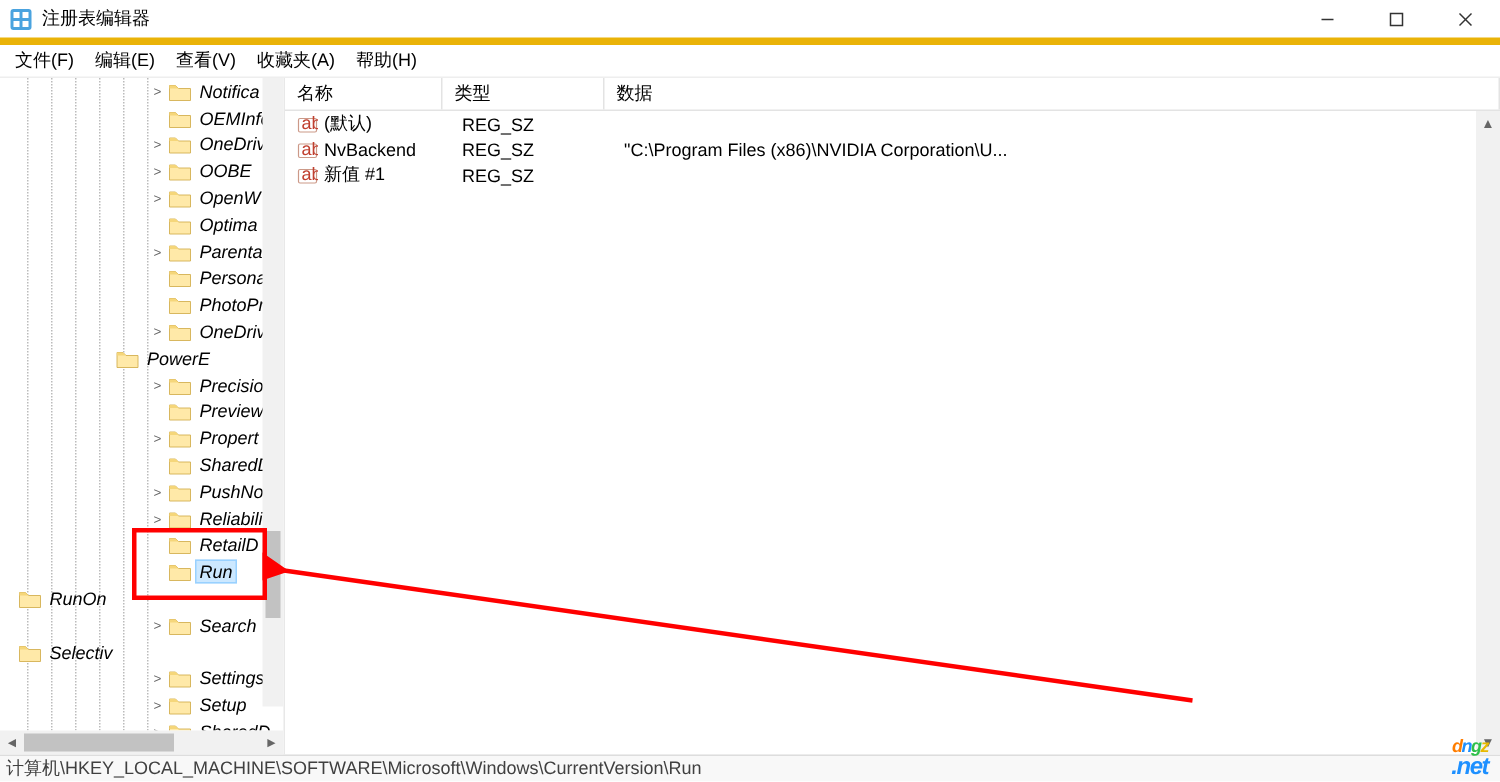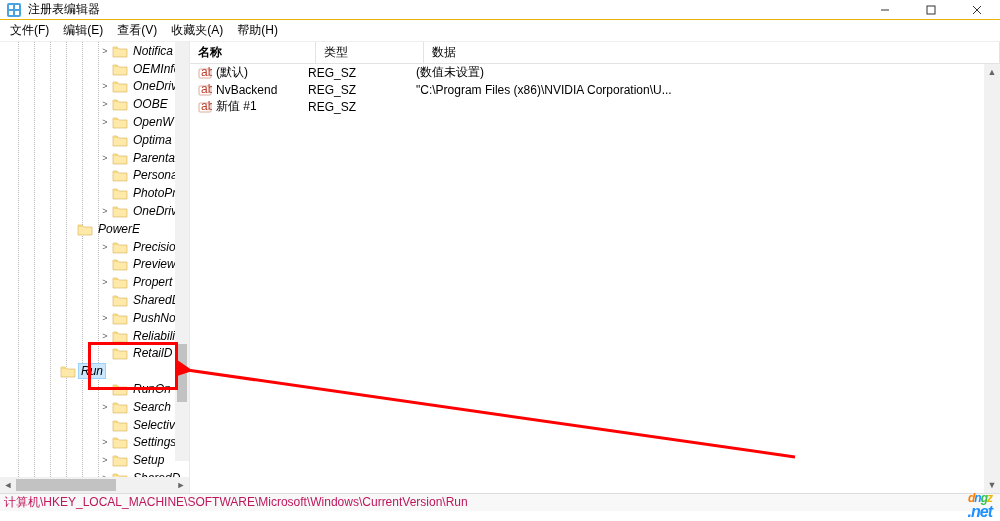--- a/index.html
+++ b/index.html
@@ -1,18 +1,18 @@
 <!DOCTYPE html>
 <html><head>
 <meta charset="utf-8">
 <style>
 * { margin: 0; padding: 0; box-sizing: border-box; font-family: "Microsoft YaHei", "SimSun", sans-serif; font-size: 12px; }
 body { width: 1000px; height: 521px; background: #fff; overflow: hidden; position: relative; }
 
-.titlebar { height: 20px; display: flex; align-items: center; padding-left: 6px; background: #fff; border-bottom: 1px solid #eab308; }
+.titlebar { height: 30px; display: flex; align-items: center; padding-left: 6px; background: #fff; border-bottom: 5px solid #eab308; }
 .titlebar .tb-icon { width: 16px; height: 16px; margin-right: 6px; display: inline-flex; align-items: center; justify-content: center; }
 .titlebar .tb-title { color: #000; }
 .winbtns { margin-left: auto; display: flex; }
 .winbtn { width: 46px; height: 30px; display: flex; align-items: center; justify-content: center; color: #333; }
 
 .menubar { height: 22px; display: flex; align-items: flex-end; padding-left: 4px; gap: 2px; border-bottom: 1px solid #eee; }
 .menuitem { padding: 2px 6px; }
 
 .content { display: flex; height: calc(521px - 30px - 22px - 18px); position: relative; }
 
@@ -28,34 +28,34 @@
 .tree-row.selected .label { background: #cce8ff; border: 1px solid #99d1ff; padding: 0 2px; }
 
 .tree-hscroll { position: absolute; bottom: 0; left: 0; right: 0; height: 16px; background: #f1f1f1; display: flex; align-items: center; }
 .tree-hscroll .arrow { width: 16px; height: 16px; display: flex; align-items: center; justify-content: center; color: #666; font-size: 9px; }
 .tree-hscroll .track { flex: 1; height: 16px; position: relative; }
 .tree-hscroll .thumb { position: absolute; left: 0; top: 2px; height: 12px; width: 100px; background: #c2c2c2; }
 
 .list-panel { flex: 1; position: relative; }
 .list-header { height: 22px; display: flex; align-items: center; border-bottom: 1px solid #e3e3e3; }
 .list-header .col { padding-left: 8px; border-right: 1px solid #e3e3e3; height: 100%; display: flex; align-items: center; }
-.col-name { width: 126px; font-weight: bold; }
+.col-name { width: 105px; }
 .col-type { width: 108px; text-align: center; }
 .col-data { flex: 1; }
 .list-body { }
 .list-row { height: 17px; display: flex; align-items: center; }
 .list-row .cell { padding-left: 8px; display: flex; align-items: center; overflow: hidden; }
 .list-row .cell-name { width: 110px; }
 .list-row .cell-type { width: 108px; }
 .list-row .cell-data { flex: 1; }
 .reg-icon { width: 14px; height: 14px; margin-right: 4px; display: inline-flex; align-items: center; justify-content: center; }
 .vscroll { position: absolute; right: 0; top: 22px; bottom: 0; width: 16px; background: #f1f1f1; display: flex; flex-direction: column; }
 .vscroll .arrow { height: 16px; display: flex; align-items: center; justify-content: center; color: #666; font-size: 9px; }
 
-.statusbar { height: 18px; background: #f8f8f8; border-top: 1px solid #ddd; display: flex; align-items: center; padding-left: 4px; color: #be185d; }
+.statusbar { height: 18px; background: #f8f8f8; border-top: 1px solid #ddd; display: flex; align-items: center; padding-left: 4px; color: #404040; }
 
 .red-box { position: absolute; border: 3px solid #ff0000; pointer-events: none; z-index: 50; }
 .arrow-svg { position: absolute; pointer-events: none; z-index: 49; }
 
 .watermark { position: absolute; right: 8px; bottom: 2px; z-index: 70; font-family: Arial, sans-serif; font-weight: 900; font-style: italic; letter-spacing: -1px; line-height: 0.9; text-align: right; }
 .watermark .wm-top { font-size: 30px; }
 .watermark .wm-top .d { color: #ff7d00; }
 .watermark .wm-top .n { color: #1e90ff; }
 .watermark .wm-top .g { color: #2fc14a; }
 .watermark .wm-top .z { color: #e8b900; }
@@ -293,51 +293,51 @@
           <div class="tree-row" style="padding-left: 100px;">
             <span class="expander">&nbsp;</span>
             <span class="folder">
               <svg width="16" height="14" viewBox="0 0 16 14">
                 <path d="M1 3 L5 3 L7 5 L15 5 L15 13 L1 13 Z" fill="#ffe9a8" stroke="#d4b050" stroke-width="0.6"></path>
                 <path d="M1 3 L5 3 L7 5 L1 5 Z" fill="#f5d67a"></path>
               </svg>
             </span>
             <span class="label">RetailD</span>
           </div>
-          <div class="tree-row selected" style="padding-left: 48px;">
+          <div class="tree-row selected" style="padding-left: 100px;">
             <span class="expander">&nbsp;</span>
             <span class="folder">
               <svg width="16" height="14" viewBox="0 0 16 14">
                 <path d="M1 3 L5 3 L7 5 L15 5 L15 13 L1 13 Z" fill="#ffe9a8" stroke="#d4b050" stroke-width="0.6"></path>
                 <path d="M1 3 L5 3 L7 5 L1 5 Z" fill="#f5d67a"></path>
               </svg>
             </span>
             <span class="label">Run</span>
           </div>
-          <div class="tree-row" style="padding-left: 100px;">
+          <div class="tree-row" style="">
             <span class="expander">&nbsp;</span>
             <span class="folder">
               <svg width="16" height="14" viewBox="0 0 16 14">
                 <path d="M1 3 L5 3 L7 5 L15 5 L15 13 L1 13 Z" fill="#ffe9a8" stroke="#d4b050" stroke-width="0.6"></path>
                 <path d="M1 3 L5 3 L7 5 L1 5 Z" fill="#f5d67a"></path>
               </svg>
             </span>
             <span class="label">RunOn</span>
           </div>
           <div class="tree-row" style="padding-left: 100px;">
             <span class="expander">&gt;</span>
             <span class="folder">
               <svg width="16" height="14" viewBox="0 0 16 14">
                 <path d="M1 3 L5 3 L7 5 L15 5 L15 13 L1 13 Z" fill="#ffe9a8" stroke="#d4b050" stroke-width="0.6"></path>
                 <path d="M1 3 L5 3 L7 5 L1 5 Z" fill="#f5d67a"></path>
               </svg>
             </span>
             <span class="label">Search</span>
           </div>
-          <div class="tree-row" style="padding-left: 100px;">
+          <div class="tree-row" style="">
             <span class="expander">&nbsp;</span>
             <span class="folder">
               <svg width="16" height="14" viewBox="0 0 16 14">
                 <path d="M1 3 L5 3 L7 5 L15 5 L15 13 L1 13 Z" fill="#ffe9a8" stroke="#d4b050" stroke-width="0.6"></path>
                 <path d="M1 3 L5 3 L7 5 L1 5 Z" fill="#f5d67a"></path>
               </svg>
             </span>
             <span class="label">Selectiv</span>
           </div>
           <div class="tree-row" style="padding-left: 100px;">
@@ -395,21 +395,20 @@
           <div class="cell cell-name">
             <span class="reg-icon">
               <svg width="14" height="14" viewBox="0 0 14 14">
                 <rect x="1" y="3" width="12" height="9" rx="1" fill="#fff" stroke="#c98" stroke-width="0.8"></rect>
                 <text x="3" y="10" font-size="7" fill="#c04030" font-family="monospace">ab</text>
               </svg>
             </span>
             <span>(默认)</span>
           </div>
           <div class="cell cell-type">REG_SZ</div>
-          <div class="cell cell-data">(数值未设置)</div>
         </div>
         <div class="list-row">
           <div class="cell cell-name">
             <span class="reg-icon">
               <svg width="14" height="14" viewBox="0 0 14 14">
                 <rect x="1" y="3" width="12" height="9" rx="1" fill="#fff" stroke="#c98" stroke-width="0.8"></rect>
                 <text x="3" y="10" font-size="7" fill="#c04030" font-family="monospace">ab</text>
               </svg>
             </span>
             <span>NvBackend</span>

